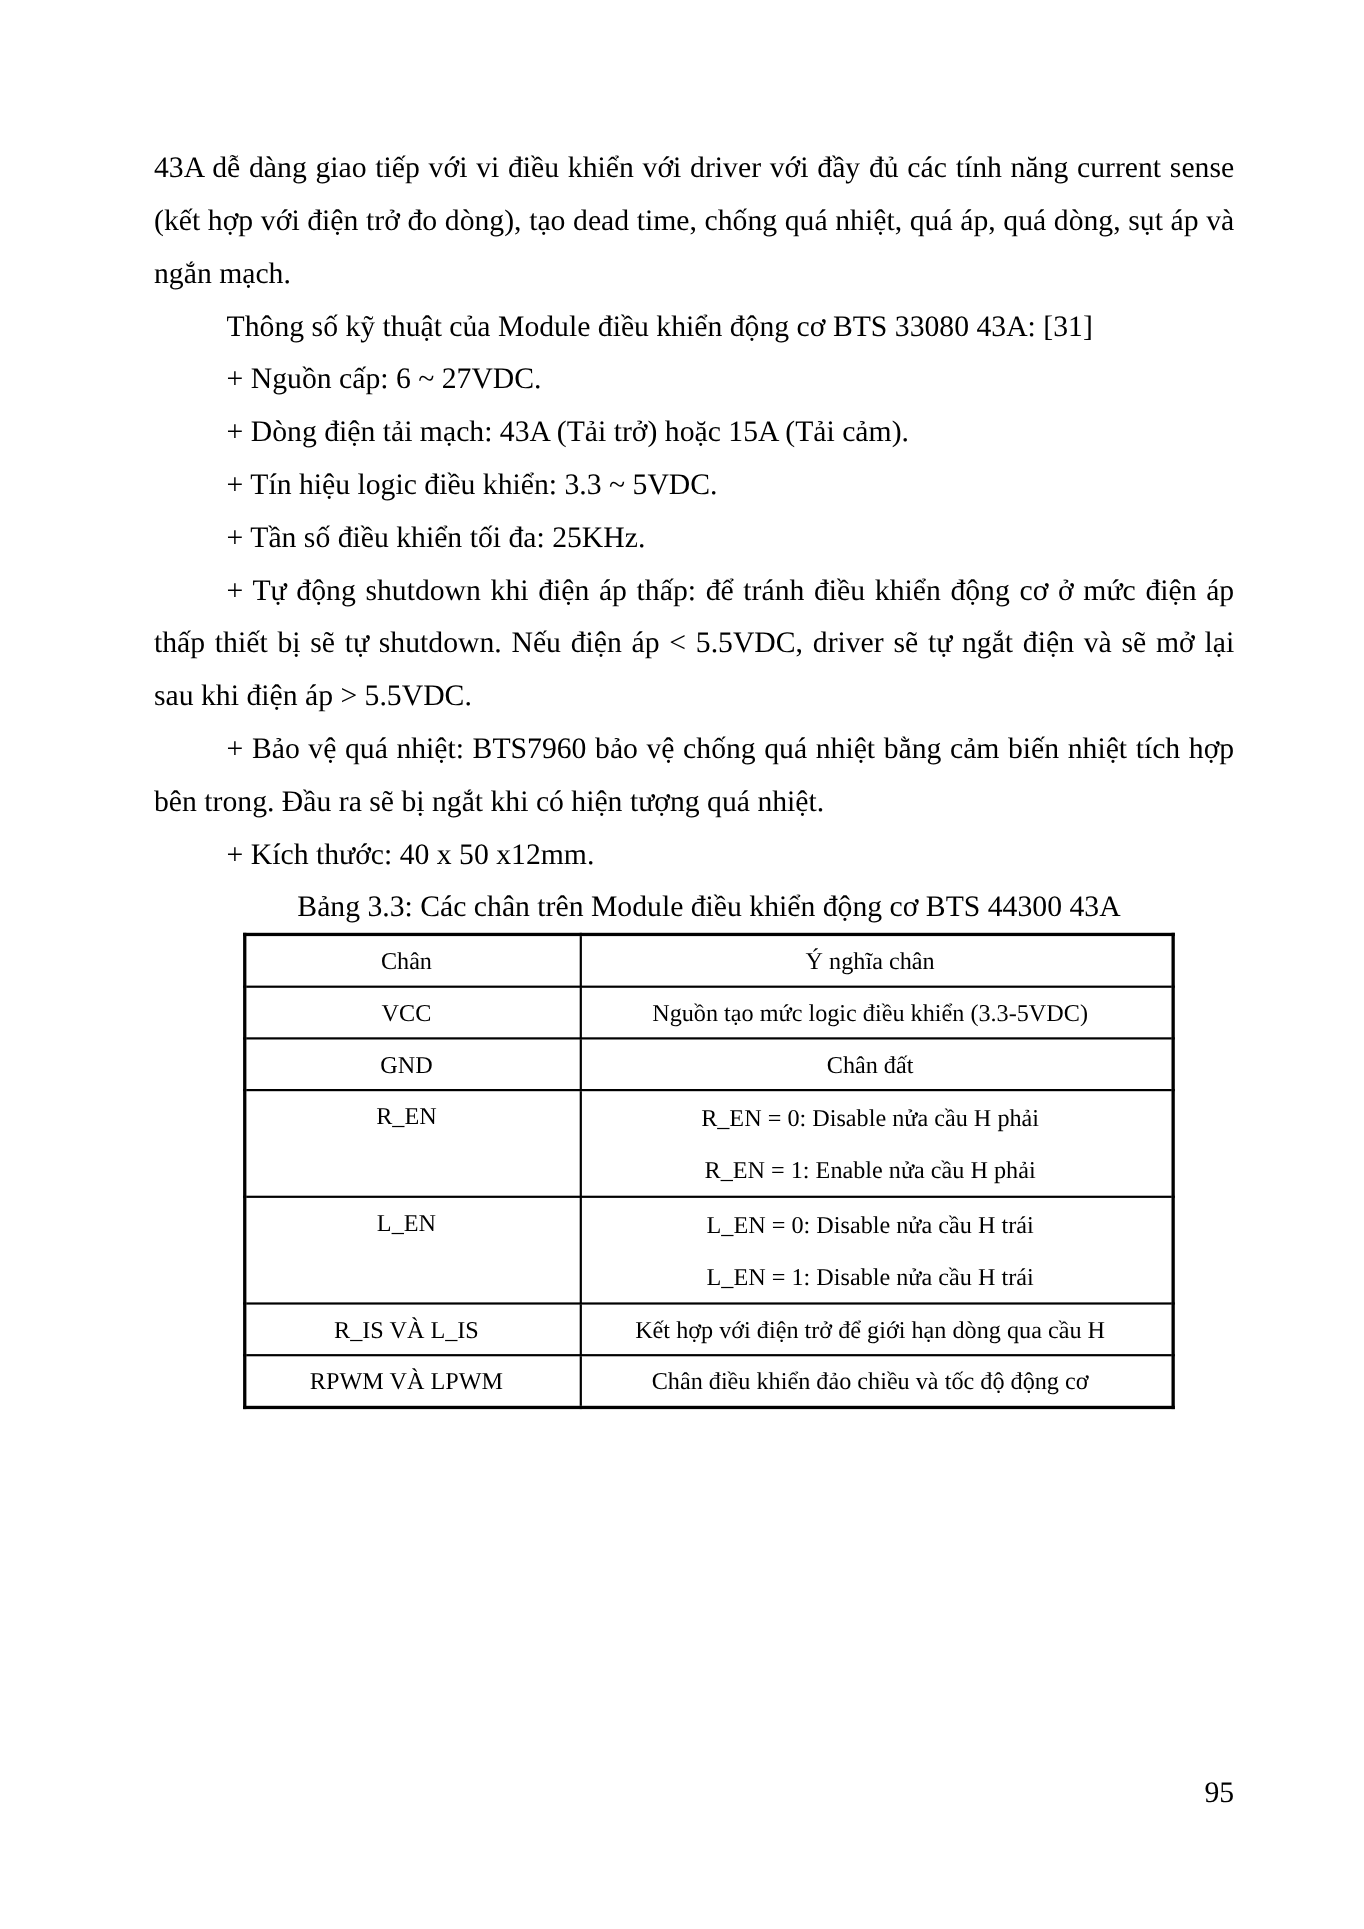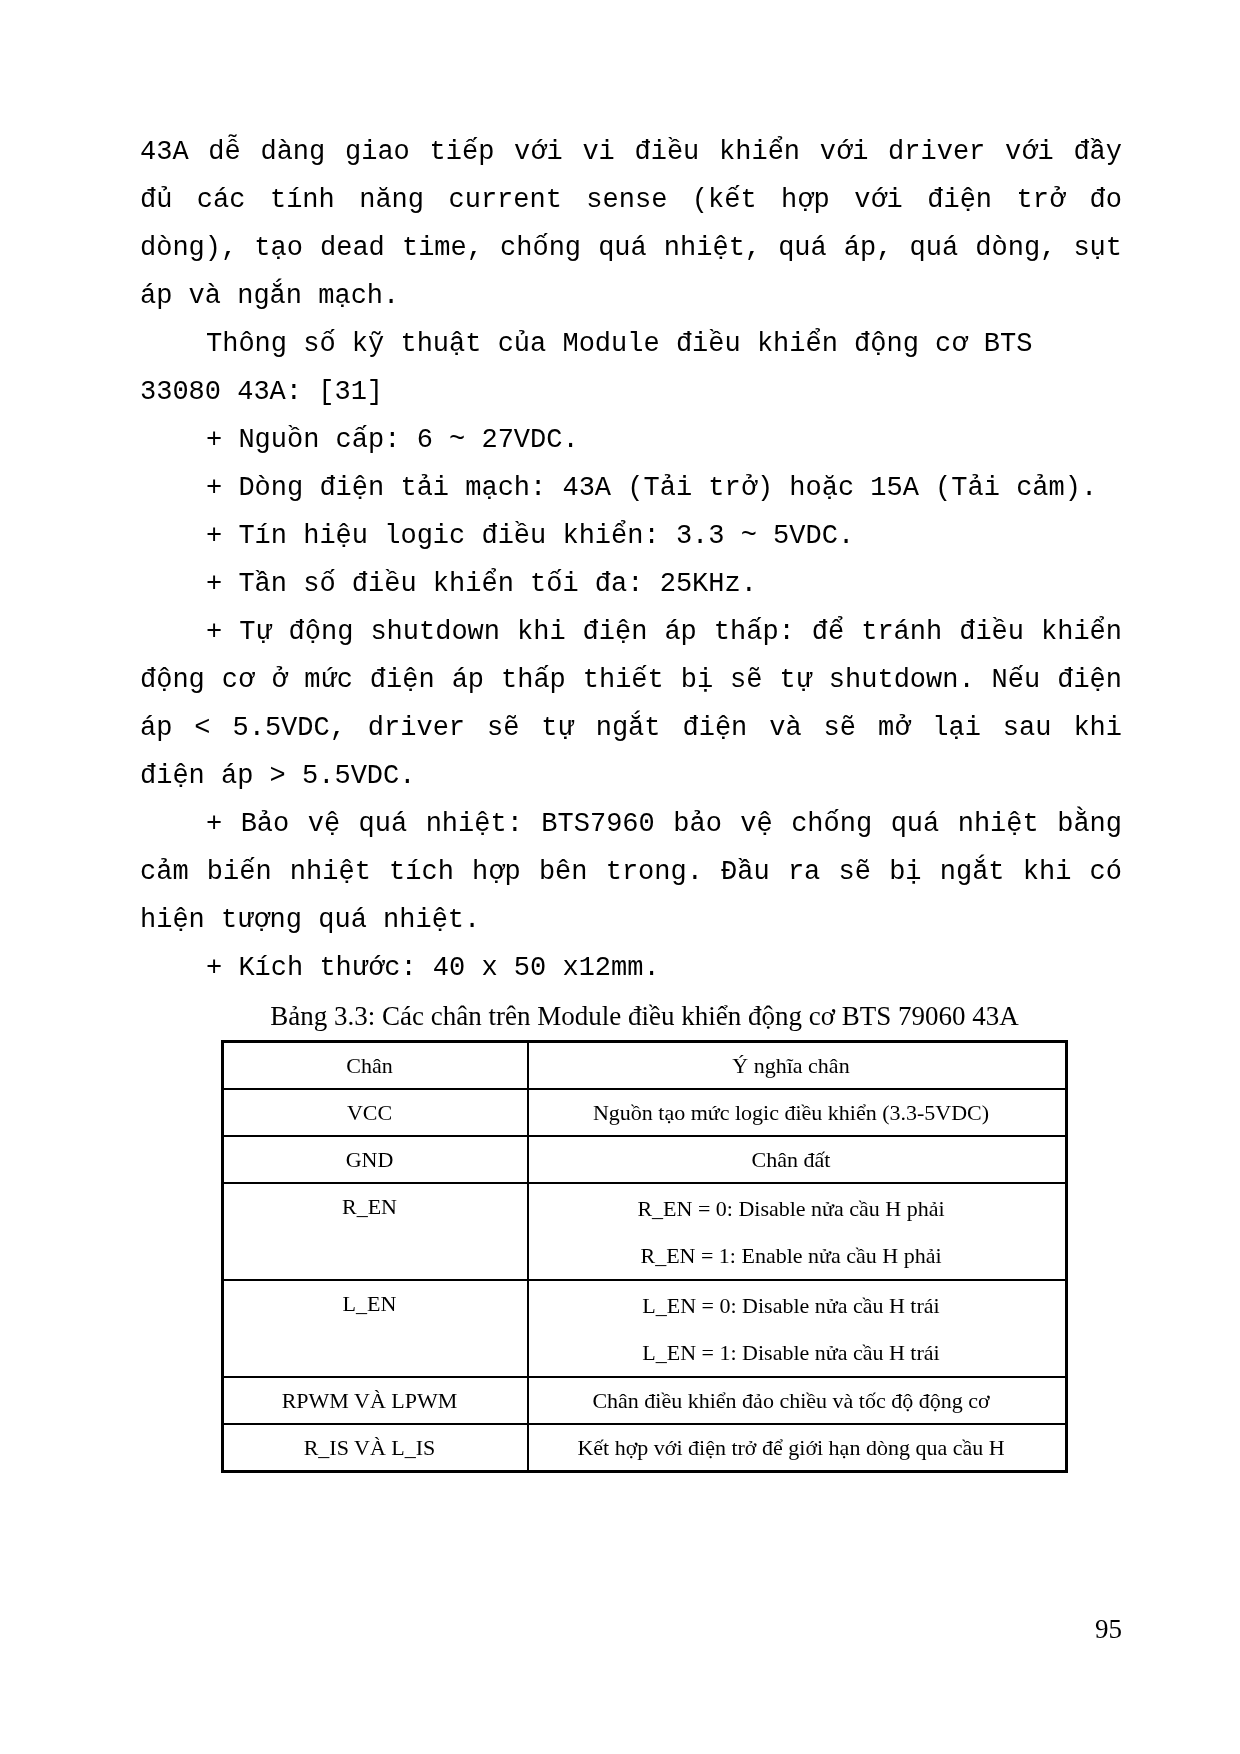--- a/index.html
+++ b/index.html
@@ -21,21 +21,20 @@
     position: absolute;
     left: 140px;
     top: 128px;
     width: 982px;
   }
   .content p {
     margin: 0;
     font-size: 27px;
     line-height: 48px;
     white-space: normal;
-    font-family: Liberation Mono, monospace;
   }
   .p-justify {
     text-align: justify;
   }
   .p-indent {
     text-indent: 66px;
   }
   .table-caption-wrap {
     margin-left: 81px;
     width: 847px;
@@ -93,21 +92,21 @@
     <p class="p-indent">+ Tín hiệu logic điều khiển: 3.3 ~ 5VDC.</p>
 
     <p class="p-indent">+ Tần số điều khiển tối đa: 25KHz.</p>
 
     <p class="p-indent p-justify">+ Tự động shutdown khi điện áp thấp: để tránh điều khiển động cơ ở mức điện áp thấp thiết bị sẽ tự shutdown. Nếu điện áp &lt; 5.5VDC, driver sẽ tự ngắt điện và sẽ mở lại sau khi điện áp &gt; 5.5VDC.</p>
 
     <p class="p-indent p-justify">+ Bảo vệ quá nhiệt: BTS7960 bảo vệ chống quá nhiệt bằng cảm biến nhiệt tích hợp bên trong. Đầu ra sẽ bị ngắt khi có hiện tượng quá nhiệt.</p>
 
     <p class="p-indent">+ Kích thước: 40 x 50 x12mm.</p>
 
-    <div class="table-caption-wrap">Bảng 3.3: Các chân trên Module điều khiển động cơ BTS 79060 43A</div>
+    <div class="table-caption-wrap">Bảng 3.3: Các chân trên Module điều khiển động cơ BTS 44300 43A</div>
 
     <table class="pin-table">
       <tbody>
           <tr>
         <th class="col-pin row-single">Chân</th>
         <th class="row-single">Ý nghĩa chân</th>
       </tr>
       <tr>
         <td class="col-pin row-single">VCC</td>
         <td class="row-single">
@@ -128,29 +127,29 @@
         </td>
       </tr>
       <tr>
         <td class="col-pin row-double">L_EN</td>
         <td class="row-double">
           <div class="meaning-line">L_EN  = 0: Disable nửa cầu H trái</div>
           <div class="meaning-line">L_EN = 1: Disable nửa cầu H trái</div>
         </td>
       </tr>
       <tr>
+        <td class="col-pin row-single">R_IS VÀ L_IS</td>
+        <td class="row-single">
+          <div class="meaning-line">Kết hợp với điện trở để giới hạn dòng qua cầu H</div>
+        </td>
+      </tr>
+      <tr>
         <td class="col-pin row-single">RPWM VÀ LPWM</td>
         <td class="row-single">
           <div class="meaning-line">Chân điều khiển đảo chiều và tốc độ động cơ</div>
-        </td>
-      </tr>
-      <tr>
-        <td class="col-pin row-single">R_IS VÀ L_IS</td>
-        <td class="row-single">
-          <div class="meaning-line">Kết hợp với điện trở để giới hạn dòng qua cầu H</div>
         </td>
       </tr>
     </tbody>
       </table>
 
   </div>
 
   <div class="page-number">95</div>
 </div>
 

